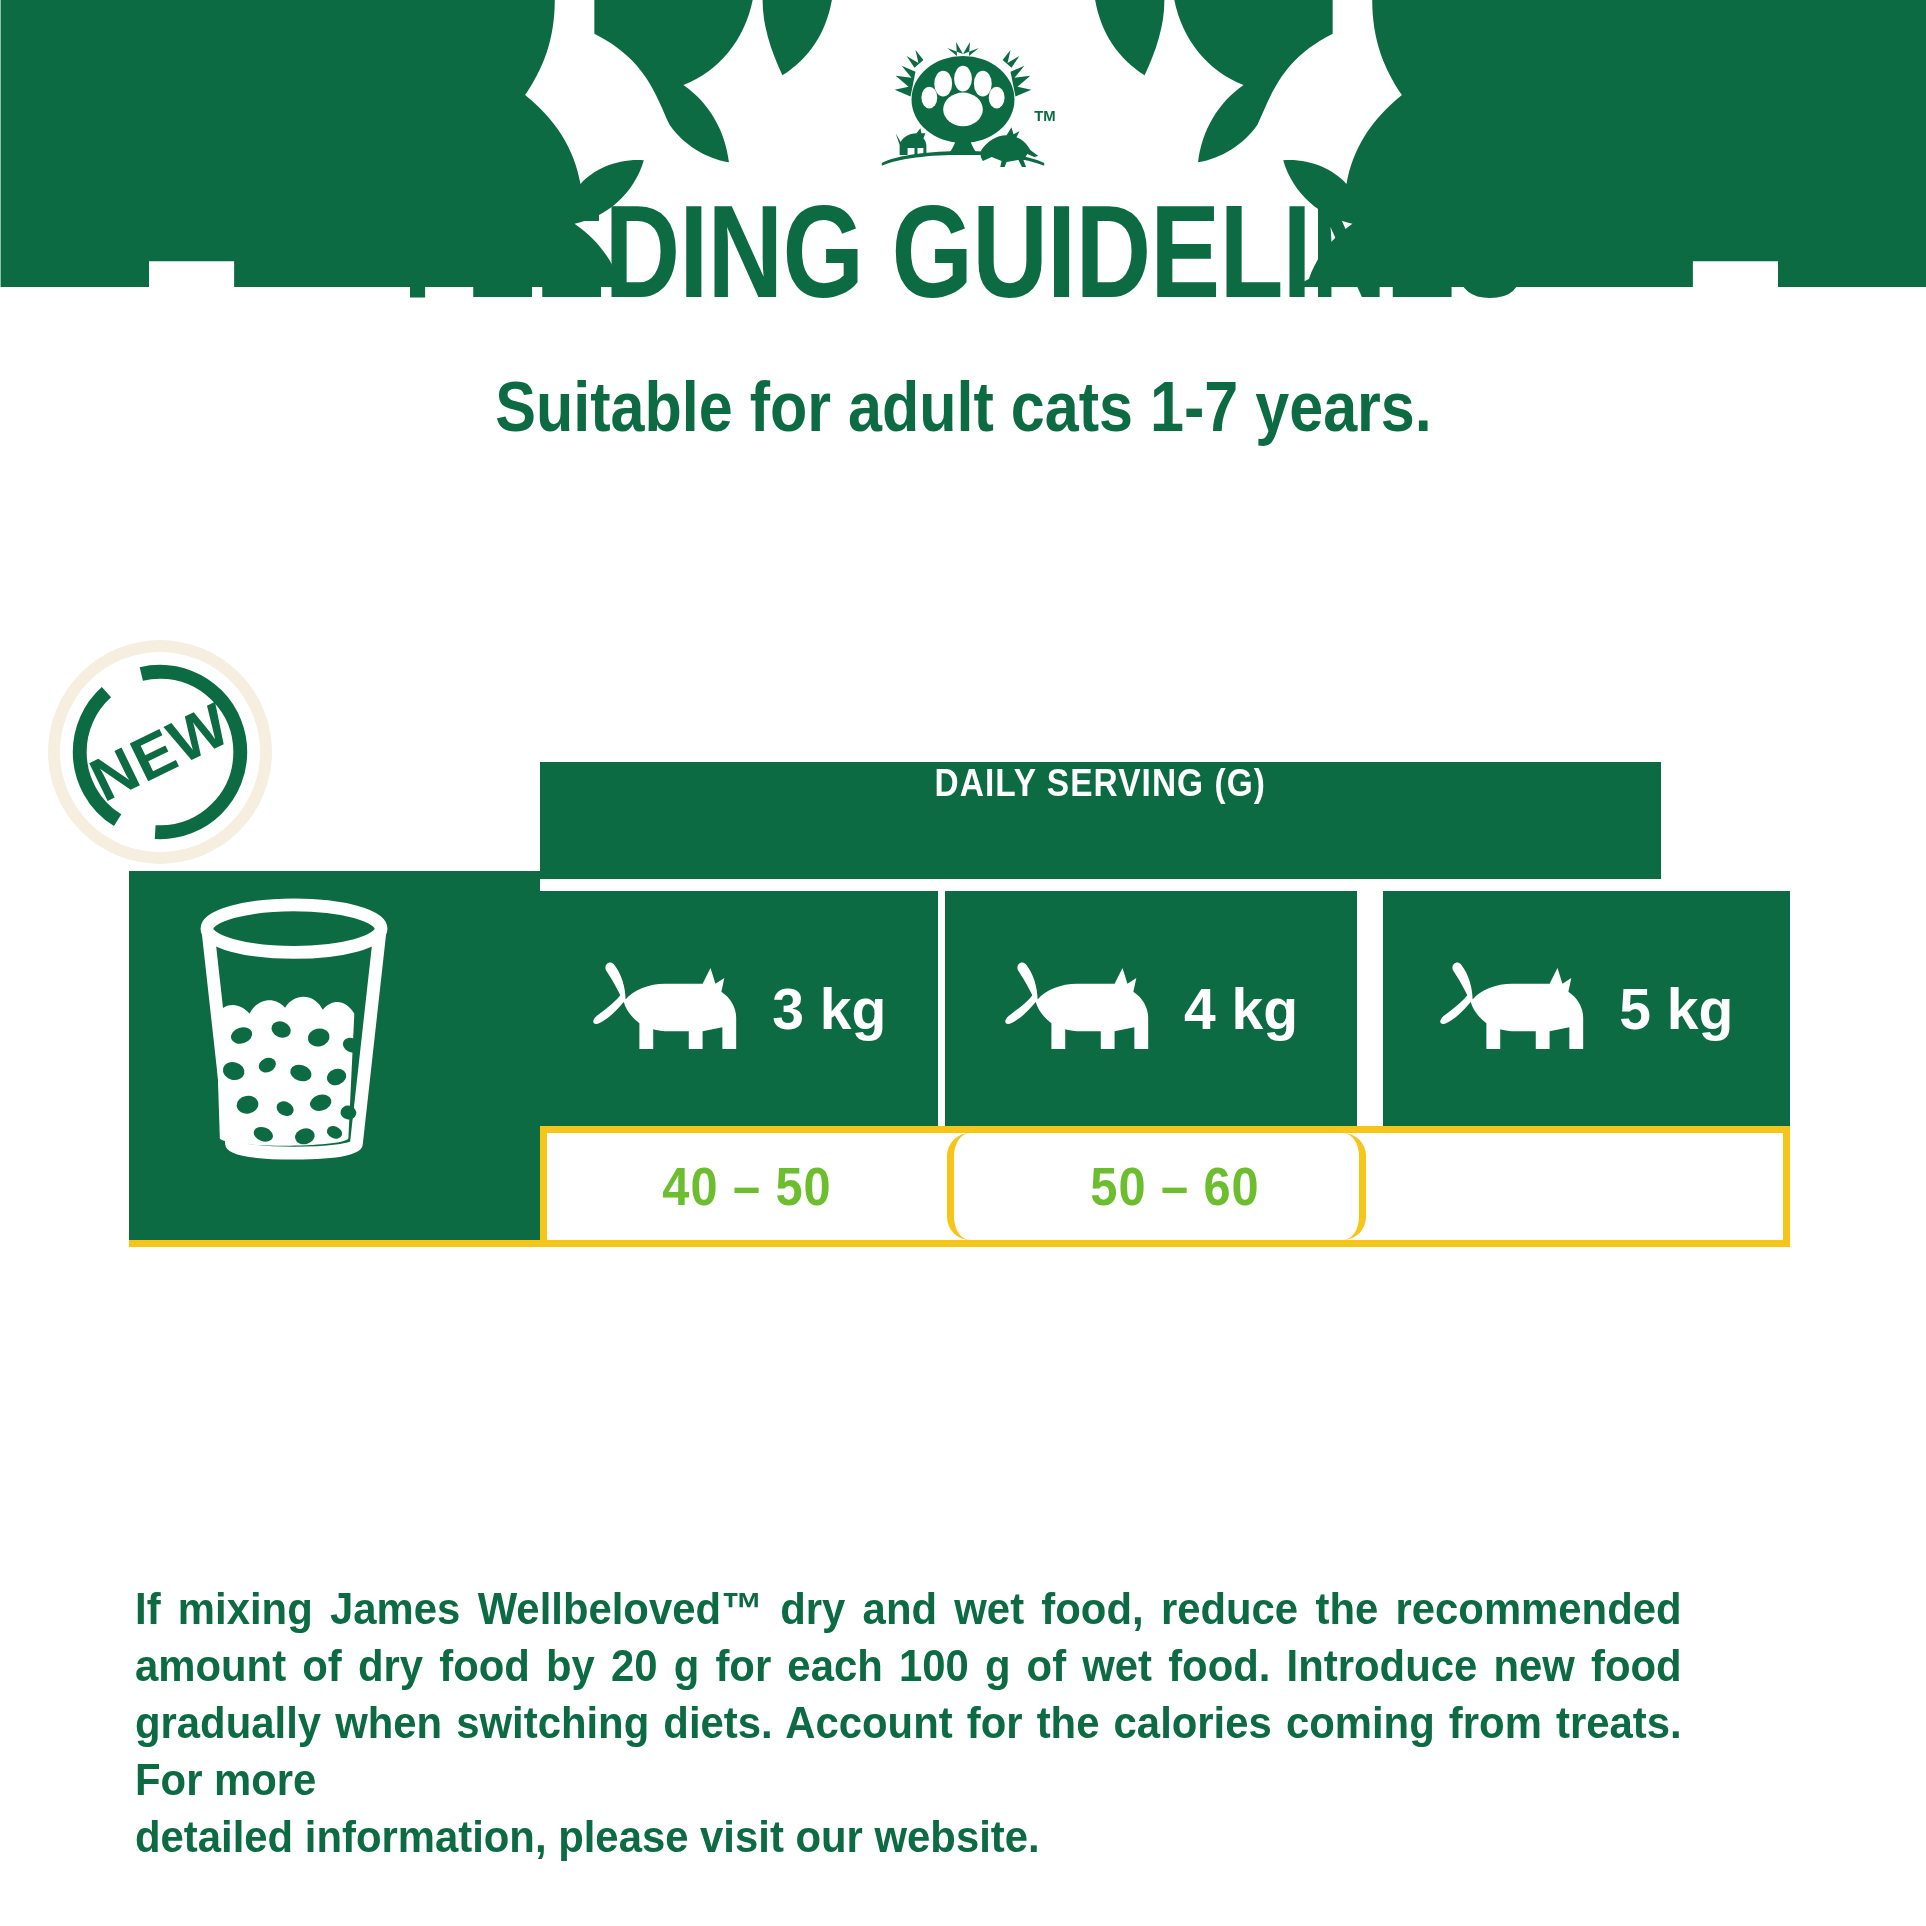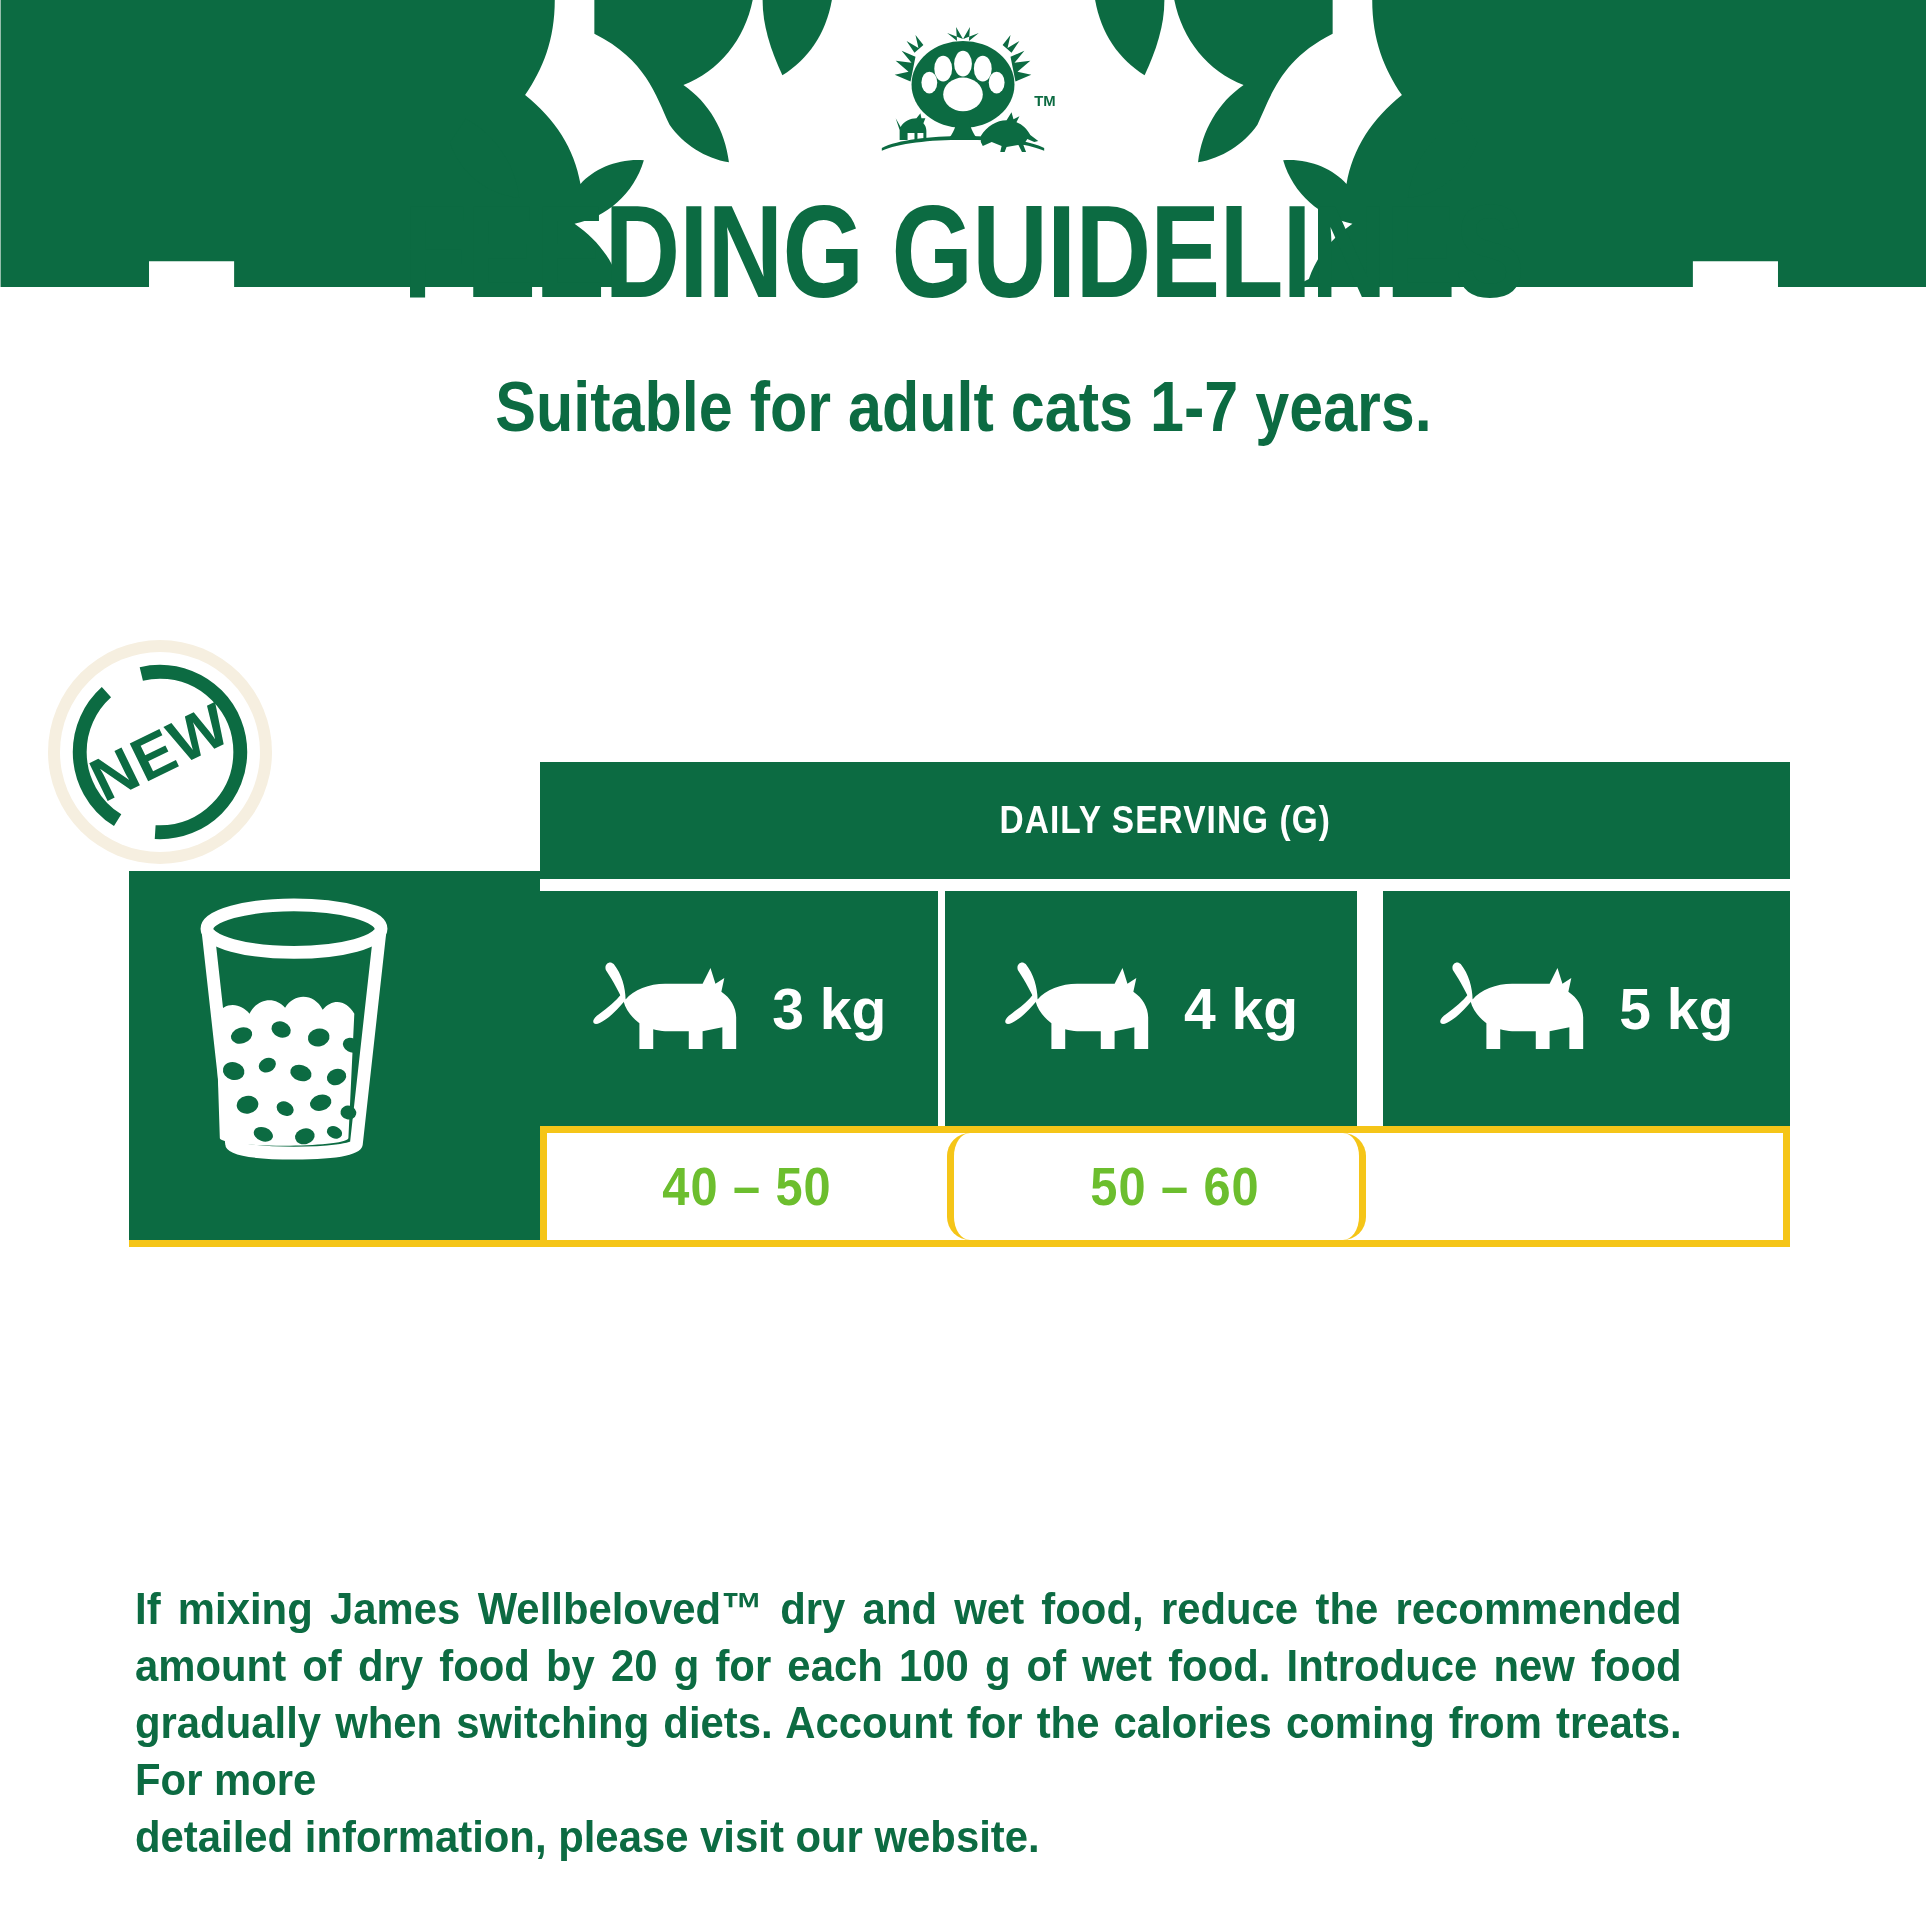--- a/index.html
+++ b/index.html
@@ -12,21 +12,21 @@
   }
 
   
   #banner {
     position:absolute; left:0; top:0; width:1927px; height:287px;
     pointer-events:none;
   }
 
   
   #logo {
-    position:absolute; left:864px; top:23px; width:198px; height:129px;
+    position:absolute; left:864px; top:38px; width:198px; height:129px;
   }
 
   
   #title {
     position:absolute; left:0; top:186px; width:1927px;
     text-align:center;
     font-size:131px;
     line-height:131px;
     font-weight:bold;
     letter-spacing:-1px;
@@ -78,22 +78,22 @@
   
   #cup-panel {
     position:absolute; left:0px; top:109px;
     width:411px; height:376px;
   }
   #cup-panel .cup { position:absolute; left:61px; top:26px; }
 
   
   #head-bar {
     position:absolute; left:411px; top:0px;
-    width:1250px; height:117px;
-    display:flex; align-items:center; justify-content:center;
+    width:1121px; height:117px;
+    display:flex; align-items:flex-start; justify-content:center;
   }
   #head-bar .label {
     color:#ffffff; font-size:38px; font-weight:bold;
     letter-spacing:1.2px;
     transform:scaleX(0.88);
     white-space:nowrap;
   }
 
   
   #weight-row {

